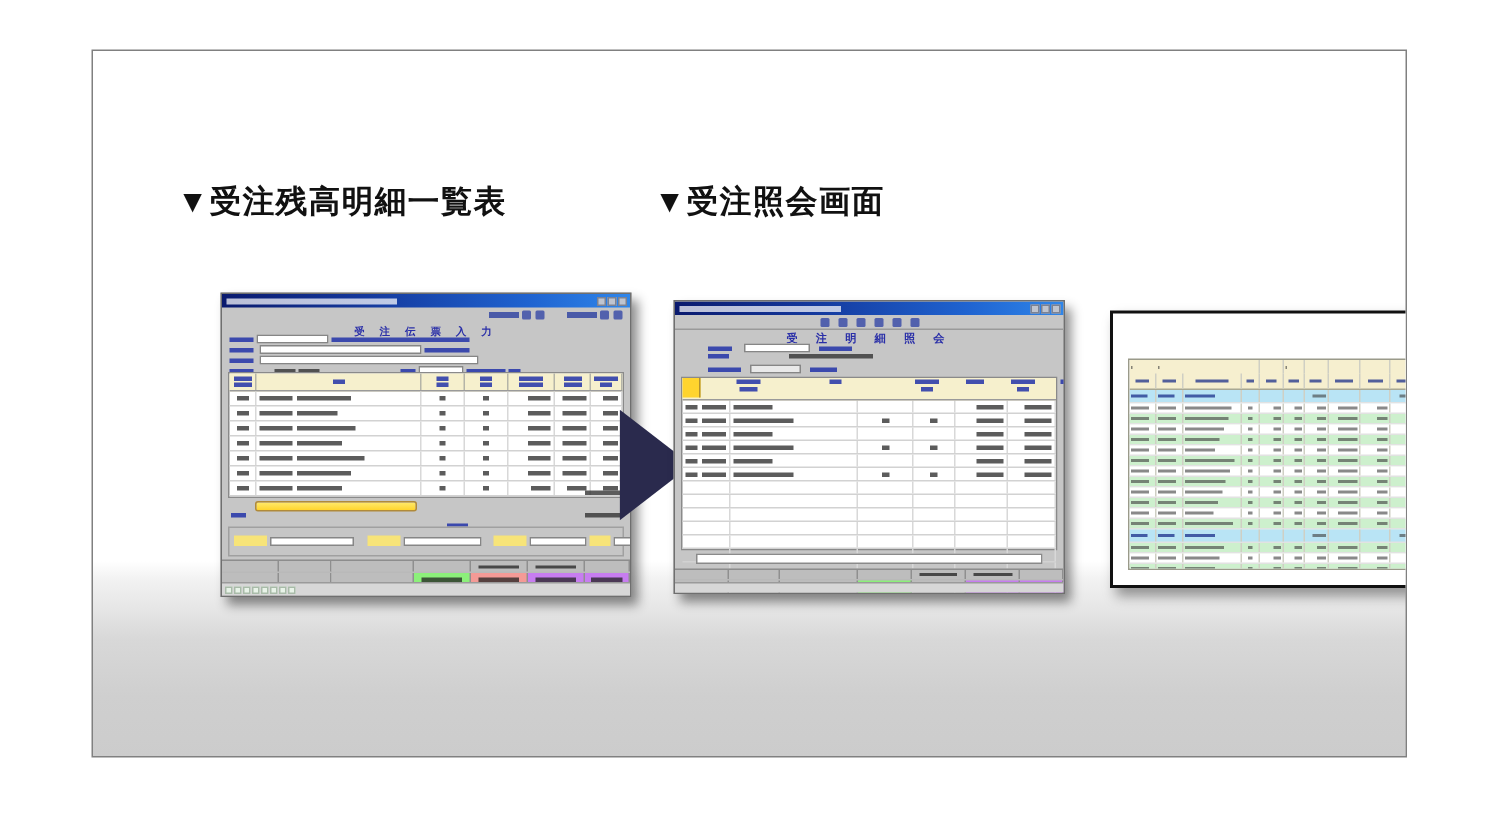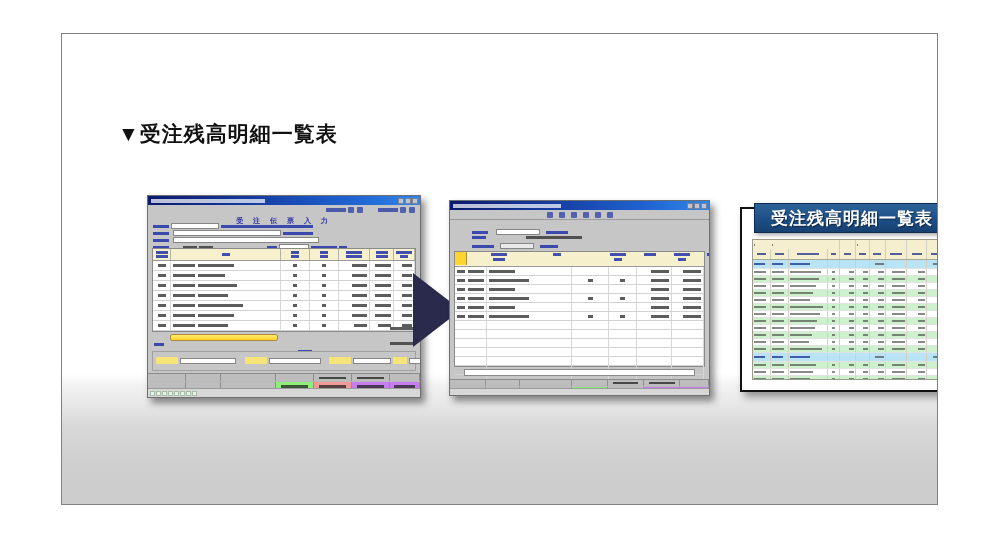--- a/index.html
+++ b/index.html
@@ -95,20 +95,21 @@
   .rc.ctr{justify-content:center;}
   .tick{height:2px;background:#3a3a3a;opacity:.6;}
   .tickb{height:2px;background:#1b2f8a;opacity:.75;}
 </style>
 </head>
 <body>
 
 <div id="slide">
 
   <div class="heading" id="heading1">▼受注残高明細一覧表</div>
+  <div class="heading" id="heading2">▼受注照会画面</div>
 
   <div class="win" id="win1">
     <div class="titlebar">
       <div class="tb-text"></div>
       <div class="tb-btns">
         <div class="tb-btn"></div>
         <div class="tb-btn"></div>
         <div class="tb-btn"></div>
       </div>
     </div>
@@ -449,20 +450,21 @@
 
     <div class="toolbar" id="w2tools" style="justify-content:center;">
         <span class="tool-ico" style="margin: 0px 3px;"></span>
         <span class="tool-ico" style="margin: 0px 3px;"></span>
         <span class="tool-ico" style="margin: 0px 3px;"></span>
         <span class="tool-ico" style="margin: 0px 3px;"></span>
         <span class="tool-ico" style="margin: 0px 3px;"></span>
         <span class="tool-ico" style="margin: 0px 3px;"></span>
       </div>
 
+    <div id="w2-title">受 注 明 細 照 会</div>
 
     <div style="position:absolute;left:0;right:0;top:27px;height:22px;">
       <div class="hrow" style="left:22px;top:1px;">
         <span class="mlbl" style="width:16px"></span>
         <span class="fld" style="width:44px;margin-left:6px"></span>
         <span class="mlbl" style="width:22px;margin-left:4px"></span>
       </div>
       <div class="hrow" style="left:22px;top:8px;">
         <span class="mlbl" style="width:14px"></span>
         <span class="mdark" style="width:56px;margin-left:38px"></span>
@@ -719,23 +721,20 @@
           <div class="fk purple" style="width: 11%;">
             <span class="fklbl"></span>
           </div>
         </div>
     </div>
 
     <div class="statusbar" style="height:6px"></div>
   </div>
 
   <div id="report">
-    <div id="rep-banner">
-      <span>受注残高明細一覧表</span>
-    </div>
     <div id="rep-table">
       <div class="rhead">
         <div class="rrow" style="height:9px;border:none;background:transparent" id="rhead1">
             <div class="rc" style="width: 9%; border-right: none;">
               <span class="tick" style="width: 6.3%;"></span>
             </div>
             <div class="rc" style="width: 9%; border-right: none;">
               <span class="tick" style="width: 6.3%;"></span>
             </div>
             <div class="rc" style="width: 20%; border-right: none;"></div>

